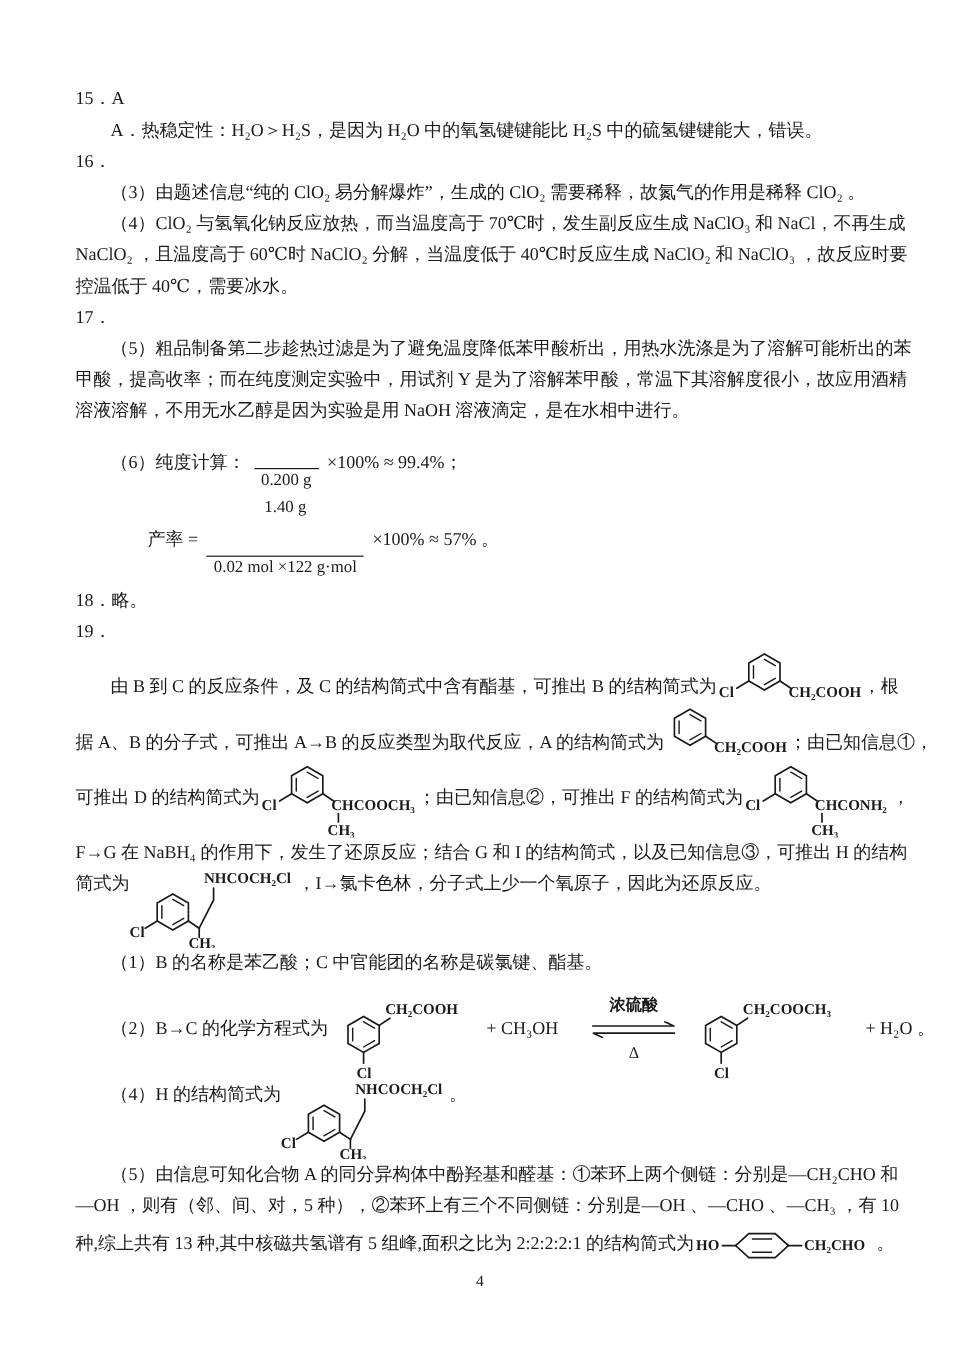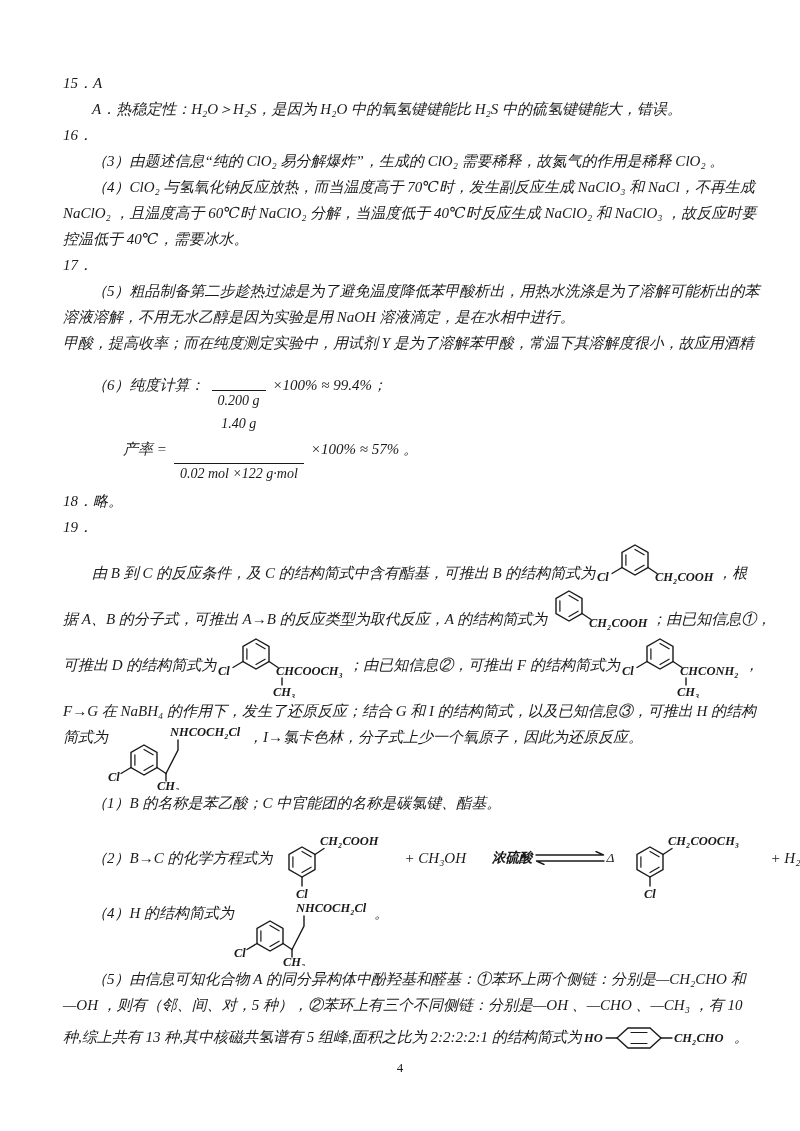--- a/index.html
+++ b/index.html
@@ -2,21 +2,21 @@
 <html><head>
 <meta charset="utf-8">
 <style>
   * { box-sizing: border-box; }
   html,body { margin:0; padding:0; }
   body {
     width:800px; height:1131px; background:#ffffff; position:relative;
     font-family:"Liberation Serif","DejaVu Serif",serif;
     color:#1a1a1a; font-size:15px; overflow:hidden;
   }
-  .content { padding:70px 60px 0 63px;font-style:italic; }
+  .content { padding:70px 60px 0 63px; }
   .line { line-height:26px; min-height:26px; white-space:nowrap; }
   .indent { padding-left:29px; }
   .flexline { display:flex; white-space:nowrap; }
   .al-end   { align-items:flex-end; }
   .al-center{ align-items:center; }
   .al-start { align-items:flex-start; }
   .flexline > span { line-height:26px; }
   .struct { flex:0 0 auto; }
   svg text {
     font-family:"Liberation Serif","DejaVu Serif",serif;
@@ -24,21 +24,21 @@
   }
   svg path, svg polygon, svg line {
     stroke:#1a1a1a; fill:none; stroke-width:1.4; stroke-linecap:round;
   }
   svg .inner { stroke-width:1.2; }
   .frac-line { display:flex; align-items:center; margin:5px 0; }
   .frac { display:inline-flex; flex-direction:column; align-items:center;
           margin:0 7px; font-size:14px; line-height:18px; }
   .frac .num { padding:0 6px 1px; }
   .frac .den { border-top:1.4px solid #1a1a1a; padding:1px 6px 0;margin-top:29px; }
-  .cond { display:inline-flex; flex-direction:row; align-items:center;
+  .cond { display:inline-flex; flex-direction:column; align-items:center;
           margin:0 6px; line-height:15px; }
   .cond .top { font-weight:700; font-size:13.5px; }
   .cond .bottom { font-size:13.5px; }
   .pagenum { position:absolute; top:1060px; left:0; right:0; text-align:center;
              font-size:13px; }
   .sp { margin:0 20px; }
 </style>
 </head>
 <body>
 
@@ -48,22 +48,22 @@
   <div class="line indent">A．热稳定性：H₂O＞H₂S，是因为 H₂O 中的氧氢键键能比 H₂S 中的硫氢键键能大，错误。</div>
 
   <div class="line">16．</div>
   <div class="line indent">（3）由题述信息“纯的 ClO₂ 易分解爆炸”，生成的 ClO₂ 需要稀释，故氮气的作用是稀释 ClO₂ 。</div>
   <div class="line indent">（4）ClO₂ 与氢氧化钠反应放热，而当温度高于 70℃时，发生副反应生成 NaClO₃ 和 NaCl，不再生成</div>
   <div class="line">NaClO₂ ，且温度高于 60℃时 NaClO₂ 分解，当温度低于 40℃时反应生成 NaClO₂ 和 NaClO₃ ，故反应时要</div>
   <div class="line">控温低于 40℃，需要冰水。</div>
 
   <div class="line">17．</div>
   <div class="line indent">（5）粗品制备第二步趁热过滤是为了避免温度降低苯甲酸析出，用热水洗涤是为了溶解可能析出的苯</div>
+  <div class="line">甲酸，提高收率；而在纯度测定实验中，用试剂 Y 是为了溶解苯甲酸，常温下其溶解度很小，故应用酒精</div>
   <div class="line">溶液溶解，不用无水乙醇是因为实验是用 NaOH 溶液滴定，是在水相中进行。</div>
-  <div class="line">甲酸，提高收率；而在纯度测定实验中，用试剂 Y 是为了溶解苯甲酸，常温下其溶解度很小，故应用酒精</div>
 
   <div class="frac-line indent">
     <span>（6）纯度计算：</span>
     <span class="frac">
       <span class="den">0.200 g</span>
     </span>
     <span>×100% ≈ 99.4%；</span>
   </div>
 
   <div class="frac-line" style="padding-left:60px;">

